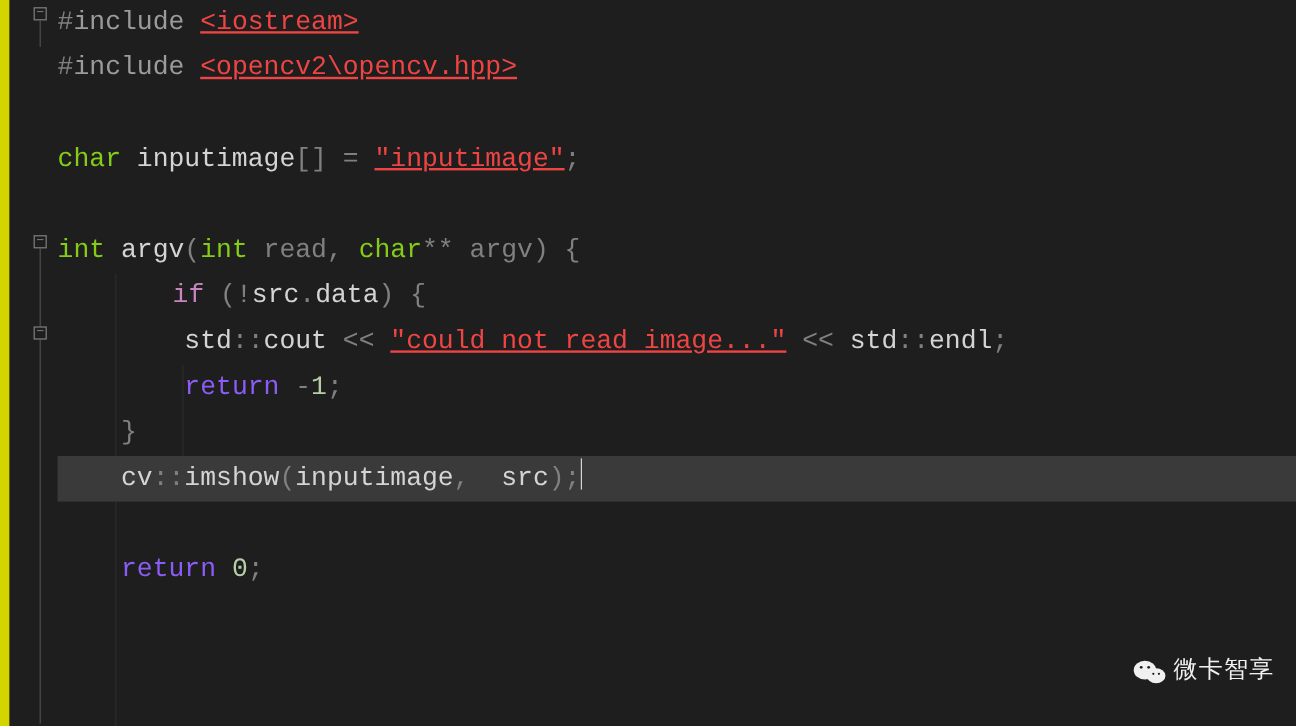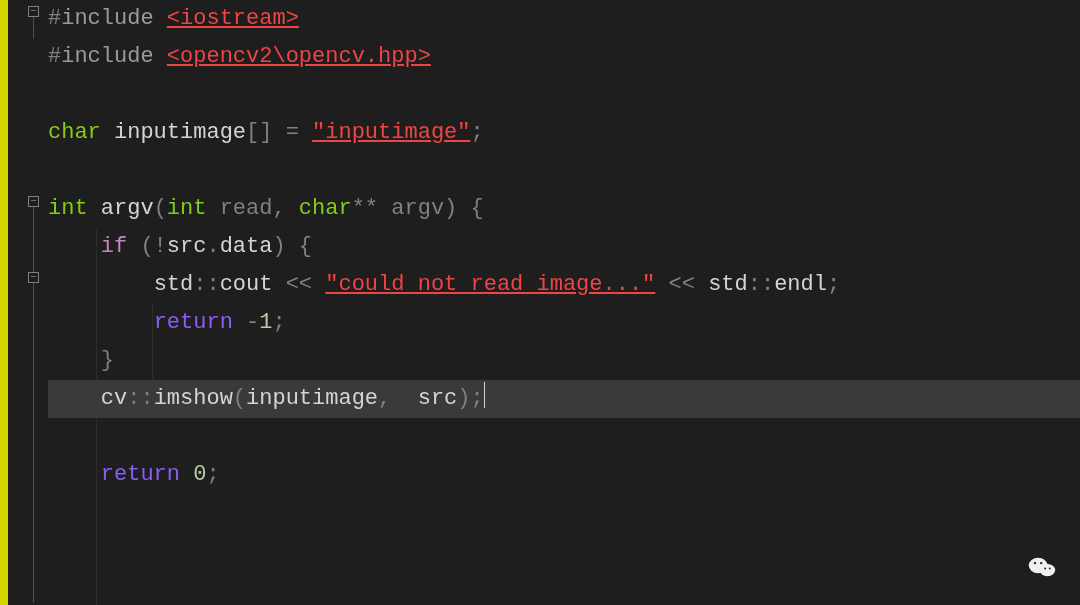--- a/index.html
+++ b/index.html
@@ -83,21 +83,21 @@
       display: inline-block;
       width: 1px;
       height: 26px;
       background: #d4d4d4;
       vertical-align: middle;
       position: relative;
       top: -3px;
     }
     .kw-preproc { color: #9b9b9b; text-align: right; }
     .kw-type { color: #84cc16; }
-    .kw-control { color: #c586c0; }
+    .kw-control { color: #c586c0; margin-left: 43px; }
     .kw-return { color: #8b5cf6; }
     .identifier { color: #d4d4d4; }
     .param { color: #808080; }
     .string { color: #ef4444; text-decoration: underline; }
     .number { color: #b5cea8; }
     .punct { color: #808080; }
     .func { color: #d4d4d4; }
     .macro { color: #4ec9b0; }
     .member { color: #d4d4d4; }
     
@@ -169,13 +169,14 @@
   <div class="watermark-icon">
     <svg viewBox="0 0 36 30" fill="#f0f0f0">
       <ellipse cx="13" cy="13" rx="12" ry="10"></ellipse>
       <ellipse cx="25" cy="19" rx="10" ry="8"></ellipse>
       <circle cx="9" cy="10" r="1.5" fill="#1e1e1e"></circle>
       <circle cx="17" cy="10" r="1.5" fill="#1e1e1e"></circle>
       <circle cx="22" cy="17" r="1.2" fill="#1e1e1e"></circle>
       <circle cx="28" cy="17" r="1.2" fill="#1e1e1e"></circle>
     </svg>
   </div>
+  <span class="watermark-text">微卡智享</span>
 </div>
 
 </body></html>

